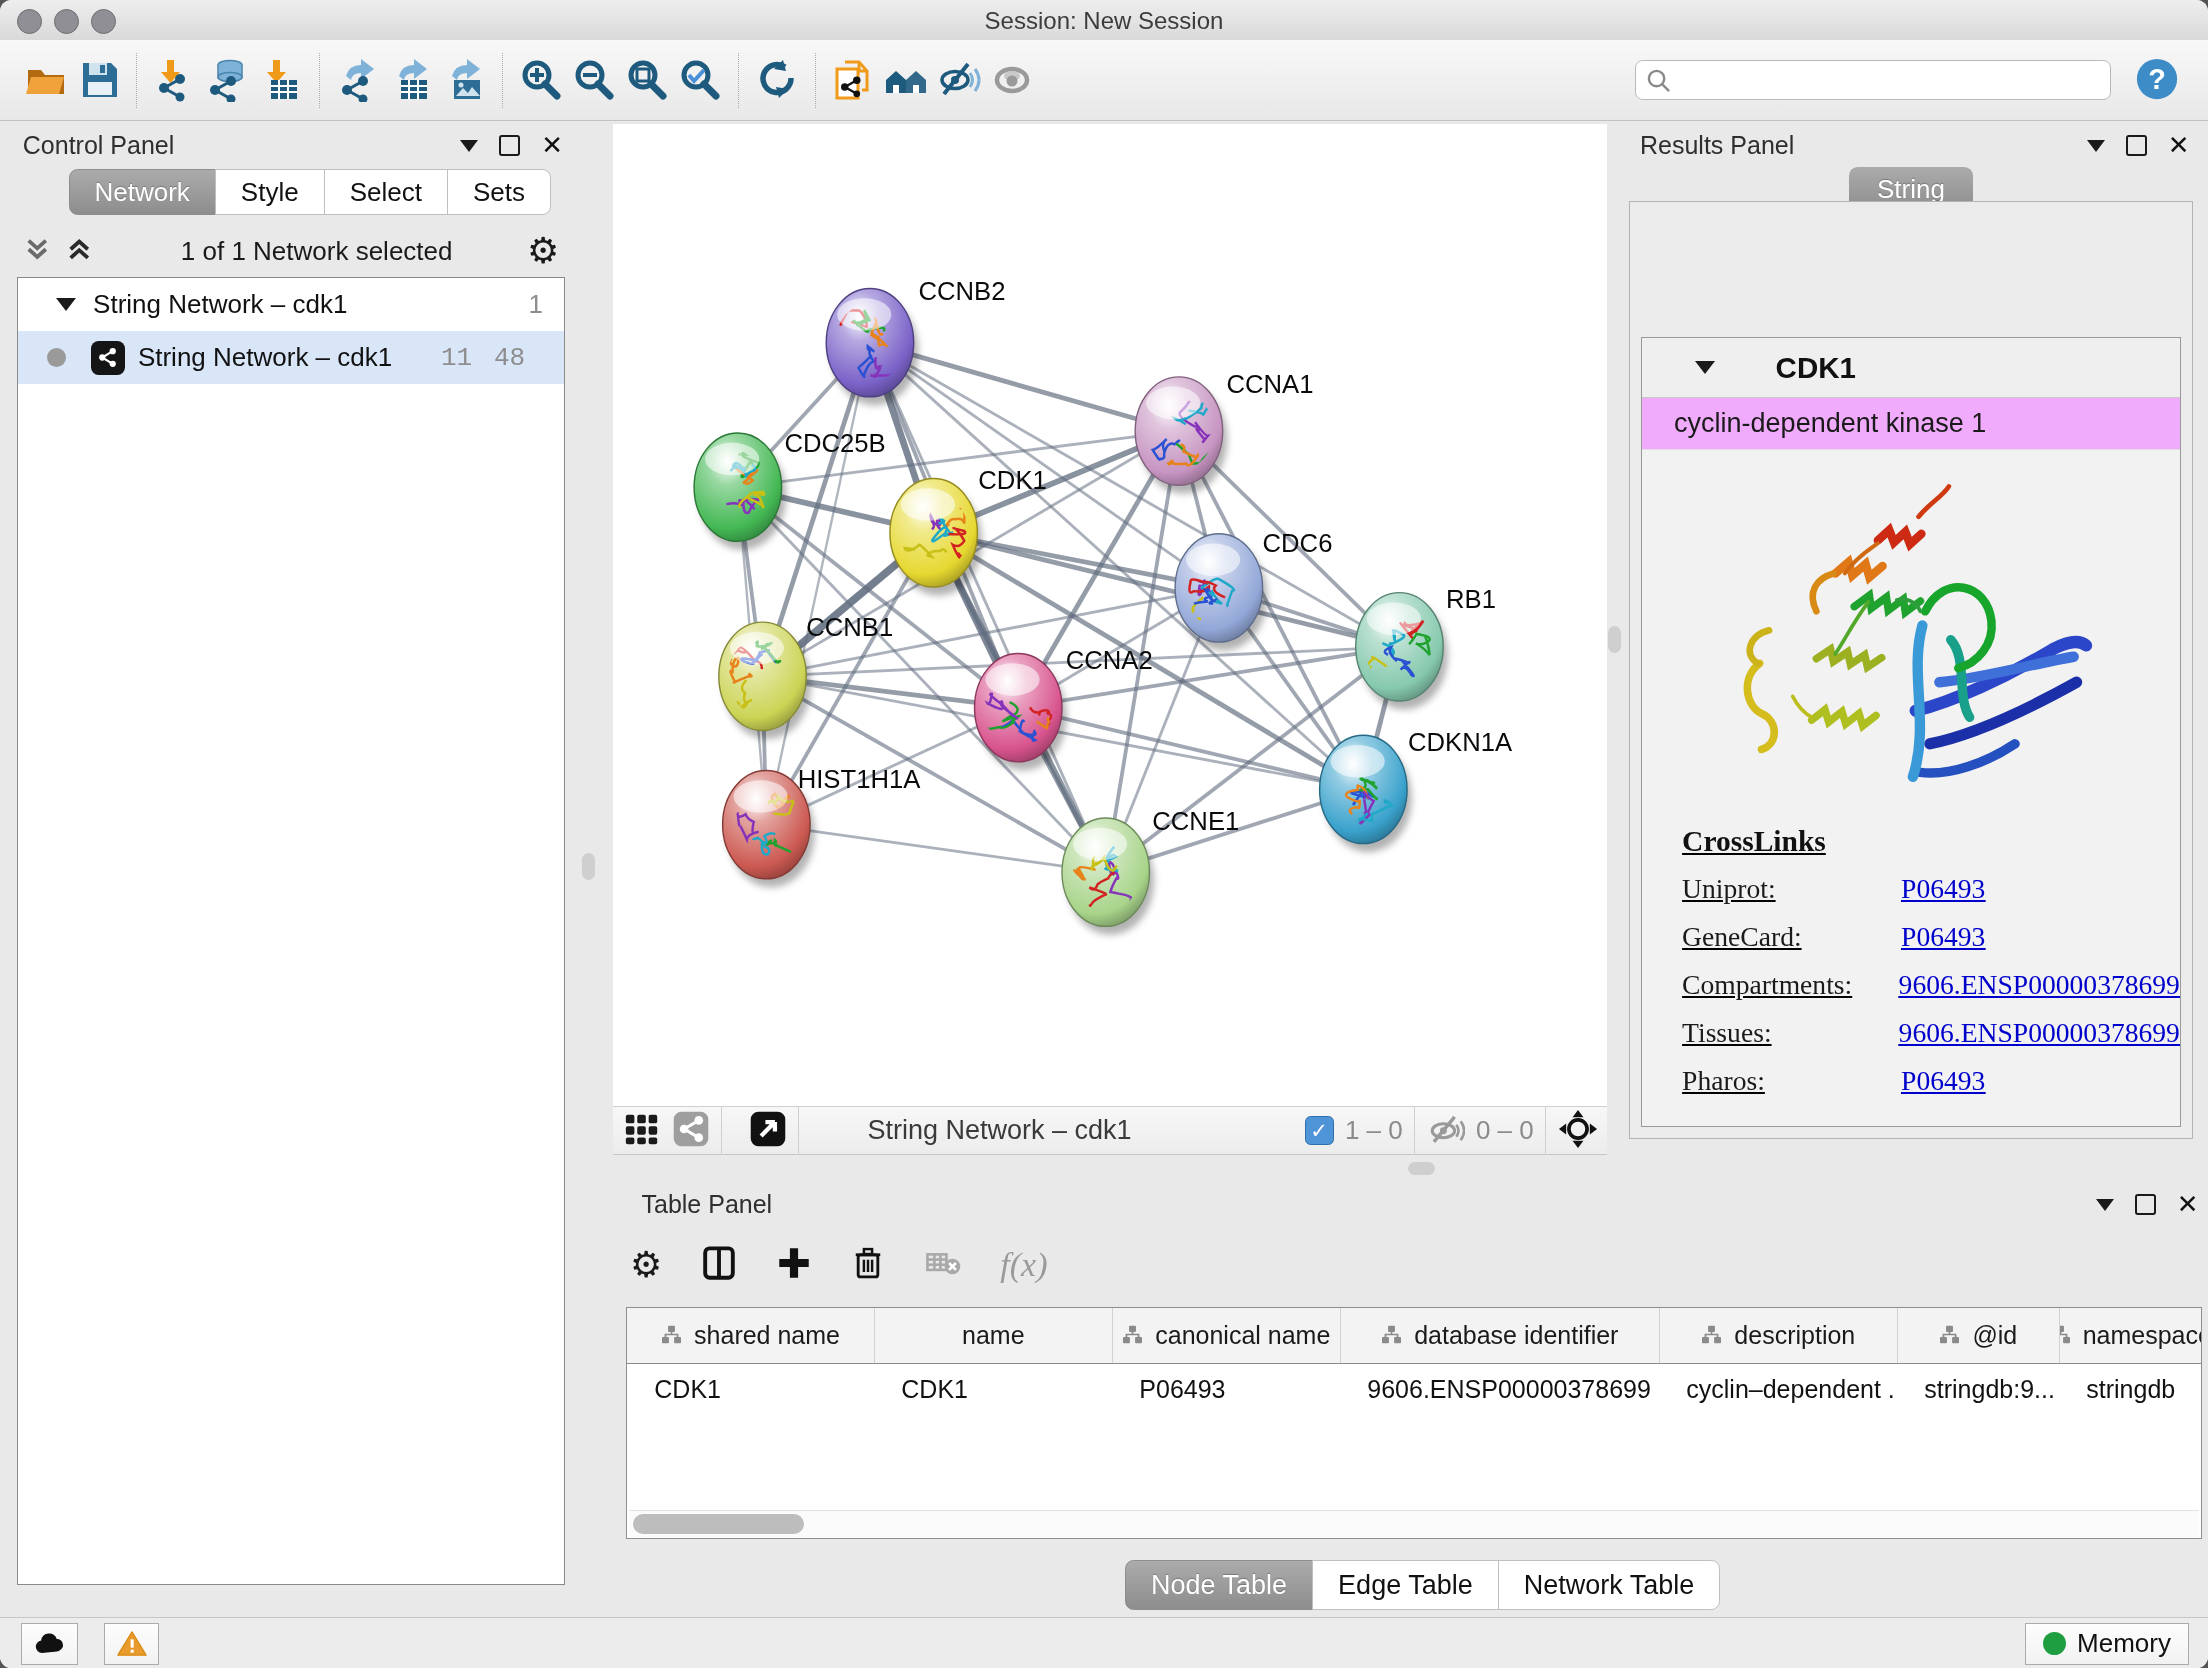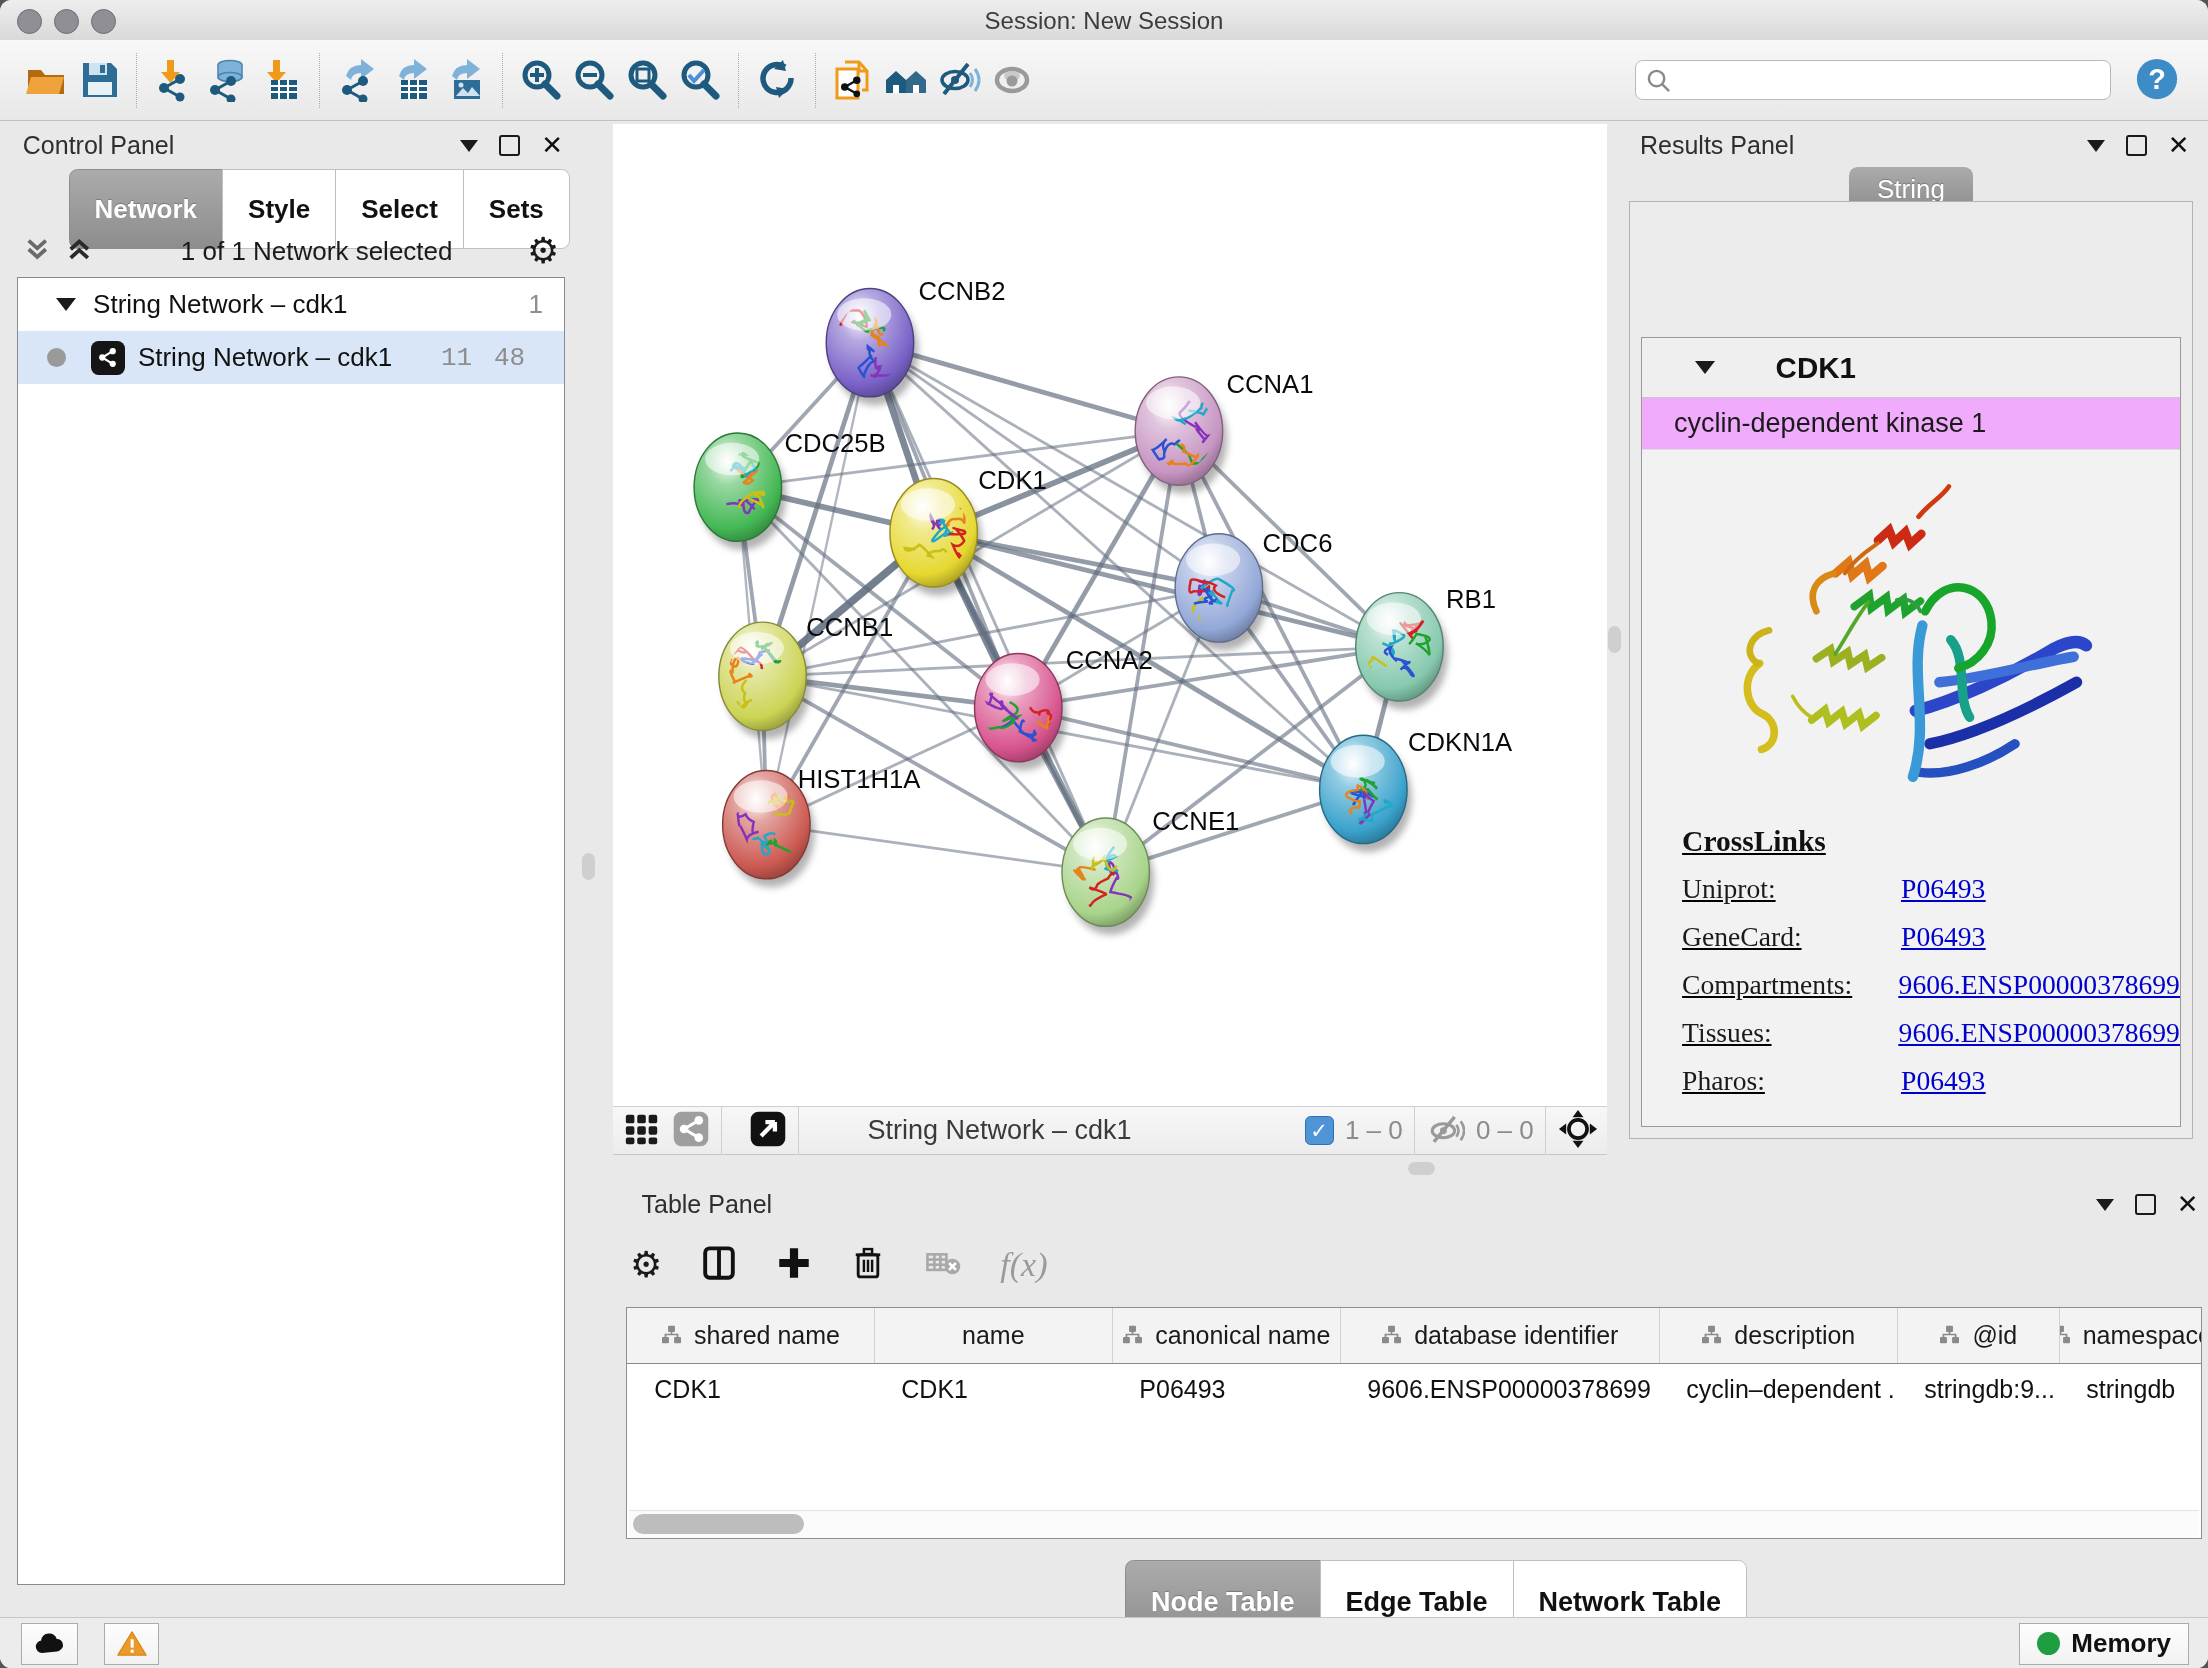--- a/index.html
+++ b/index.html
@@ -22,22 +22,22 @@
     padding:0 13.3px 0 44px;font-size:23px;background:#fff;outline:none;color:#333;}
   .search-glyph{position:absolute;left:11.4px;top:7.6px;}
   .help-btn{margin:0 9.5px 0 23px;flex:0 0 auto;}
   
   .panel-title{font-size:25px;color:#2e2e2e;}
   .pctl{display:flex;gap:21px;align-items:center;}
   .pctl .tri{width:0;height:0;border-left:9.5px solid transparent;border-right:9.5px solid transparent;border-top:12.4px solid #1a1a1a;}
   .pctl .sq{width:17px;height:17px;border:2.9px solid #1a1a1a;border-radius:2.9px;}
   .pctl .x{font-size:26px;font-weight:bold;color:#111;line-height:17px;}
   .seg{display:flex;}
-  .seg .tab{height:44px;line-height:44px;padding:17px 25px;background:#fff;border:1px solid #bfbfbf;
-    margin-left:-1px;font-size:26px;color:#111;text-align:center;font-weight:bold;}
+  .seg .tab{height:44px;line-height:44px;padding:0 25px;background:#fff;border:1px solid #bfbfbf;
+    margin-left:-1px;font-size:26px;color:#111;text-align:center;}
   .seg .tab:first-child{border-radius:8.6px 0 0 8.6px;margin-left:0;}
   .seg .tab:last-child{border-radius:0 8.6px 8.6px 0;}
   .seg .tab.sel{background:linear-gradient(#ababab,#8d8d8d);color:#fff;border-color:#8d8d8d;
     text-shadow:0 -1px 1px rgba(0,0,0,.25);}
   
   .control-panel{position:absolute;left:9.5px;top:125px;width:563px;height:1475px;}
   .cp-head{position:absolute;left:13.3px;right:9.5px;top:3.8px;height:34px;display:flex;align-items:center;}
   .cp-tabs{position:absolute;left:59px;top:44px;}
   .cp-status{position:absolute;left:13.3px;right:13.3px;top:103px;height:46px;display:flex;align-items:center;}
   .chev{margin-right:13.3px;}
@@ -97,21 +97,21 @@
   table.grid td{height:48px;font-size:25px;color:#111;padding-left:27px;white-space:nowrap;overflow:hidden;}
   .tp-scroll{position:absolute;left:1.9px;right:1.9px;bottom:0;height:27px;background:#fbfbfb;border-top:1px solid #e2e2e2;}
   .tp-thumb{position:absolute;left:3.8px;top:2.9px;width:171px;height:20px;border-radius:10.5px;background:#bdbdbd;}
   .tp-tabs{position:absolute;left:512px;top:378px;}
   .tp-tabs .tab{height:48px;line-height:48px;font-size:27px;}
   .fx{font-family:"Liberation Serif","DejaVu Serif",serif;font-style:italic;font-size:34px;color:#9a9a9a;}
   
   .statusbar{position:absolute;left:0;top:1617px;width:2208px;height:51px;background:#ececec;border-top:1px solid #c6c6c6;}
   .sb-btn{position:absolute;top:4.8px;height:42px;background:linear-gradient(#fdfdfd,#f2f2f2);
     border:1.9px solid #ababab;display:flex;align-items:center;justify-content:center;box-sizing:border-box;}
-  .mem{gap:11.4px;font-size:26px;color:#111;padding:0 17px;font-weight:bold;}
+  .mem{gap:11.4px;font-size:26px;color:#111;padding:0 17px;}
   .mem .dot-g{width:23px;height:23px;border-radius:50%;background:#1e9e40;}
   svg text{font-family:"Liberation Sans","DejaVu Sans",sans-serif;}
 </style>
 </head>
 <body>
 
 <div class="app">
 
   <div class="titlebar">
     <div class="tl" style="left:17px"></div>

